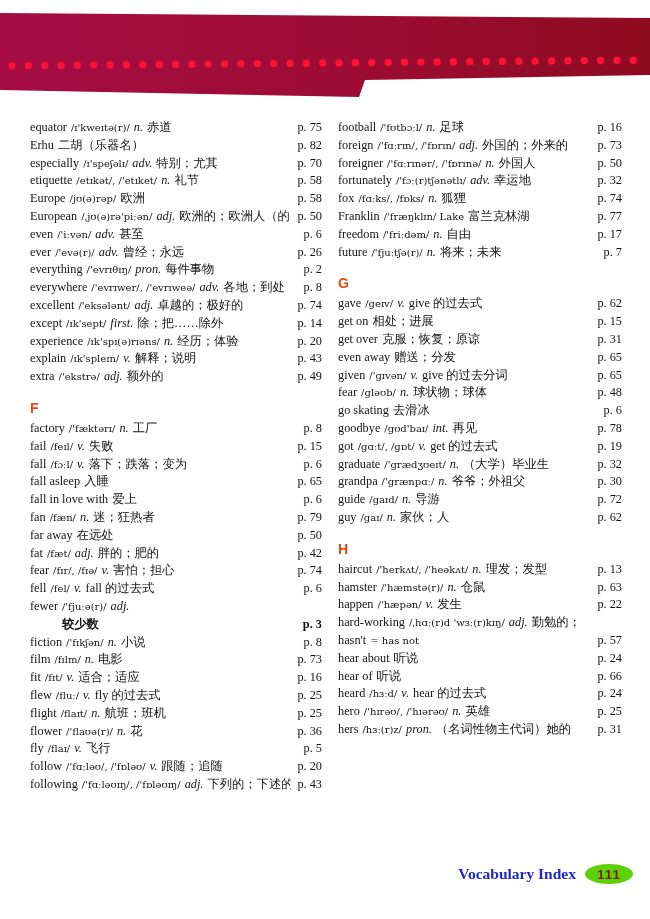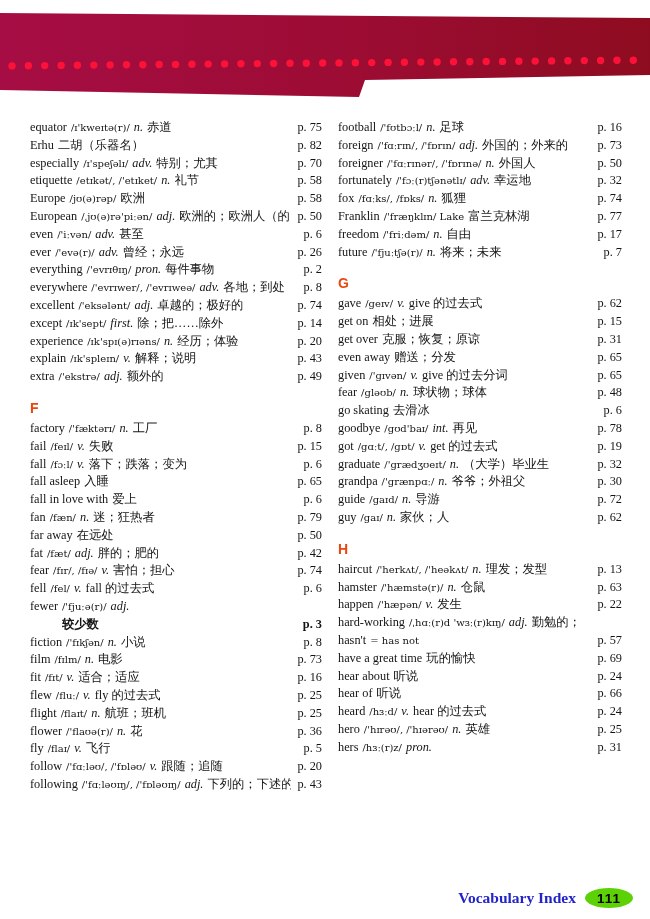--- a/index.html
+++ b/index.html
@@ -47,35 +47,35 @@
     white-space:nowrap;
   }
   .line.cont{padding-left:28px;font-weight:bold;}
   .head{flex-shrink:0;}
   .head.bold{font-weight:normal;}
   .phon{margin-left:4px;flex-shrink:0;font-family:"DejaVu Serif","Liberation Serif",serif;font-size:10px;}
   .pos{margin-left:4px;font-style:italic;flex-shrink:0;}
   .def{margin-left:4px;flex-shrink:1;min-width:0;overflow:hidden;}
   .pgn{margin-left:auto;padding-left:6px;flex-shrink:0;}
   .footer{
-    position:absolute;top:888px;right:17px;
+    position:absolute;top:864px;right:17px;
     display:flex;align-items:center;
   }
   .footer-label{
     color:var(--footer-blue);
     font-weight:bold;
     font-size:15.5px;
     font-family:"Liberation Serif","DejaVu Serif",serif;
   }
   .badge{
     margin-left:9px;
     width:48px;height:20px;
     background:var(--badge-green);
     border-radius:50%;
-    color:#000000;
+    color:#7f1d1d;
     font-family:"Liberation Sans","DejaVu Sans",sans-serif;
     font-weight:bold;
     font-size:13.5px;
     display:flex;align-items:center;justify-content:center;
     letter-spacing:1px;
   }
 </style>
 </head>
 <body>
 
@@ -667,27 +667,20 @@
         </div>
         <div class="entry">
           <div class="line">
             <span class="head">hasn't</span>
             <span class="phon">= has not</span>
             <span class="pgn">p. 57</span>
           </div>
         </div>
         <div class="entry">
           <div class="line">
-            <span class="head">have a great time</span>
-            <span class="def">玩的愉快</span>
-            <span class="pgn">p. 69</span>
-          </div>
-        </div>
-        <div class="entry">
-          <div class="line">
             <span class="head">hear about</span>
             <span class="def">听说</span>
             <span class="pgn">p. 24</span>
           </div>
         </div>
         <div class="entry">
           <div class="line">
             <span class="head">hear of</span>
             <span class="def">听说</span>
             <span class="pgn">p. 66</span>
@@ -709,20 +702,21 @@
             <span class="pos">n.</span>
             <span class="def">英雄</span>
             <span class="pgn">p. 25</span>
           </div>
         </div>
         <div class="entry">
           <div class="line">
             <span class="head">hers</span>
             <span class="phon">/hɜː(r)z/</span>
             <span class="pos">pron.</span>
+            <span class="def">（名词性物主代词）她的</span>
             <span class="pgn">p. 31</span>
           </div>
         </div>
       </div>
   </main>
 
   <footer class="footer">
     <span class="footer-label">Vocabulary Index</span>
     <span class="badge">111</span>
   </footer>

